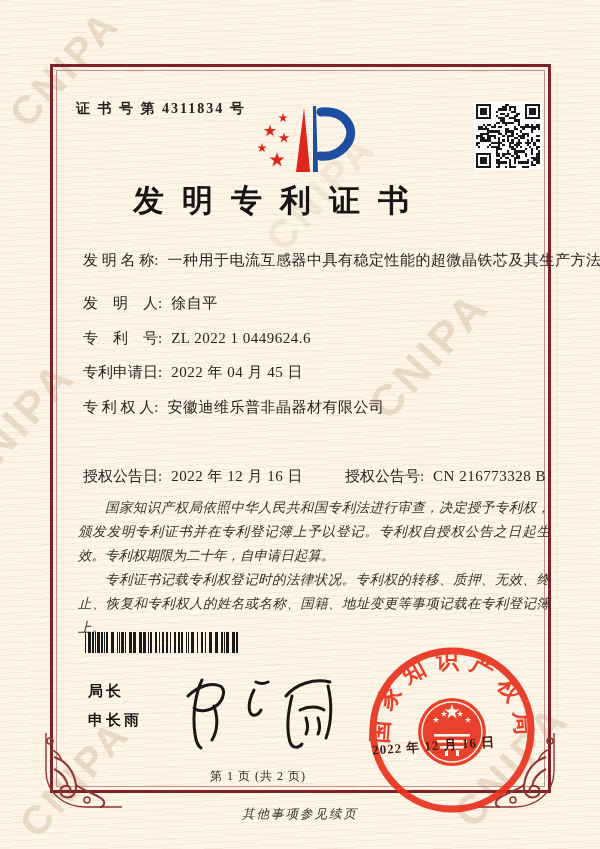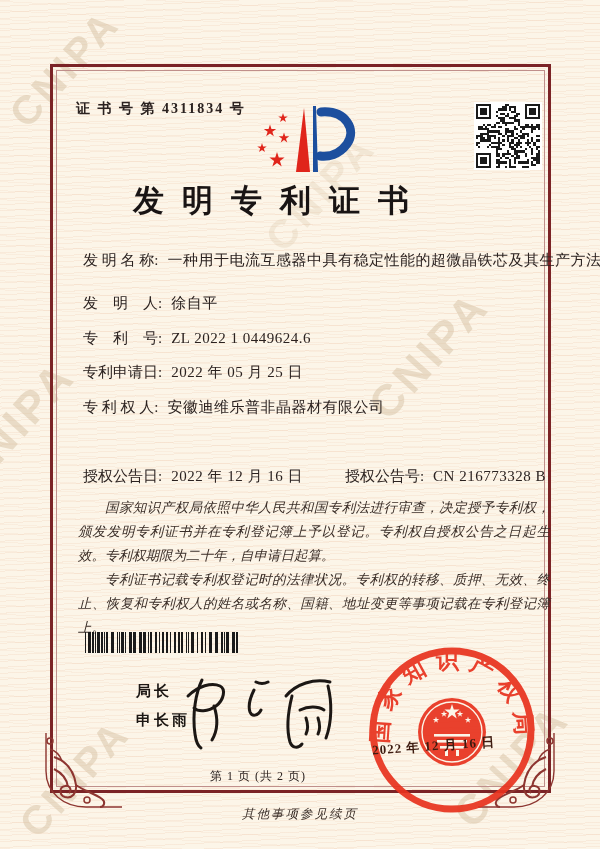--- a/index.html
+++ b/index.html
@@ -46,21 +46,21 @@
   .field-pair2{margin-left:42px;}
   .paragraphs{
     position:absolute;left:66px;top:496px;width:472px;
     font-size:13.5px;line-height:1.78;font-style:italic;color:#3a2e28;
     text-align:justify;
     margin-left:12px;
   }
   .paragraphs p{margin:0;text-indent:2em;}
   .barcode{position:absolute;left:85px;top:632px;width:156px;height:21px;}
   .signer{position:absolute;left:88px;top:682px;font-family:"Liberation Sans","DejaVu Sans",sans-serif;
-    font-size:15px;font-weight:700;letter-spacing:3px;color:#1c1714;margin-left:48px;}
+    font-size:15px;font-weight:700;letter-spacing:3px;color:#1c1714;}
   .signer div{margin-bottom:10px;}
   .signature{position:absolute;left:168px;top:662px;width:190px;height:95px;}
   .seal{position:absolute;left:366px;top:644px;width:172px;height:172px;}
   .seal-date{
     position:absolute;left:372px;top:737px;width:130px;
     font-size:13px;font-weight:700;color:#3d1b10;letter-spacing:1px;
     transform:rotate(-4deg);white-space:nowrap;
   }
   .page-footer{position:absolute;left:0;top:768px;width:516px;text-align:center;font-size:12px;letter-spacing:1px;}
   .continuation{position:absolute;left:0;top:806px;width:600px;text-align:center;
@@ -425,21 +425,21 @@
   <div class="field-row" style="top:251px">
     <span class="field-label">发 明 名 称:</span><span class="field-value">一种用于电流互感器中具有稳定性能的超微晶铁芯及其生产方法</span>
   </div>
   <div class="field-row" style="top:294px">
     <span class="field-label">发　明　人:</span><span class="field-value">徐自平</span>
   </div>
   <div class="field-row" style="top:329px">
     <span class="field-label">专　利　号:</span><span class="field-value">ZL 2022 1 0449624.6</span>
   </div>
   <div class="field-row" style="top:363px">
-    <span class="field-label">专利申请日:</span><span class="field-value">2022 年 05 月 25 日</span>
+    <span class="field-label">专利申请日:</span><span class="field-value">2022 年 04 月 45 日</span>
   </div>
   <div class="field-row" style="top:398px">
     <span class="field-label">专 利 权 人:</span><span class="field-value">安徽迪维乐普非晶器材有限公司</span>
   </div>
   <div class="field-row" style="top:467px">
     <span class="field-label">授权公告日:</span><span class="field-value">2022 年 12 月 16 日</span><span class="field-label field-pair2">授权公告号:</span><span class="field-value">CN 216773328 B</span>
   </div>
 
   <div class="paragraphs">
     <p>国家知识产权局依照中华人民共和国专利法进行审查，决定授予专利权，颁发发明专利证书并在专利登记簿上予以登记。专利权自授权公告之日起生效。专利权期限为二十年，自申请日起算。</p>

